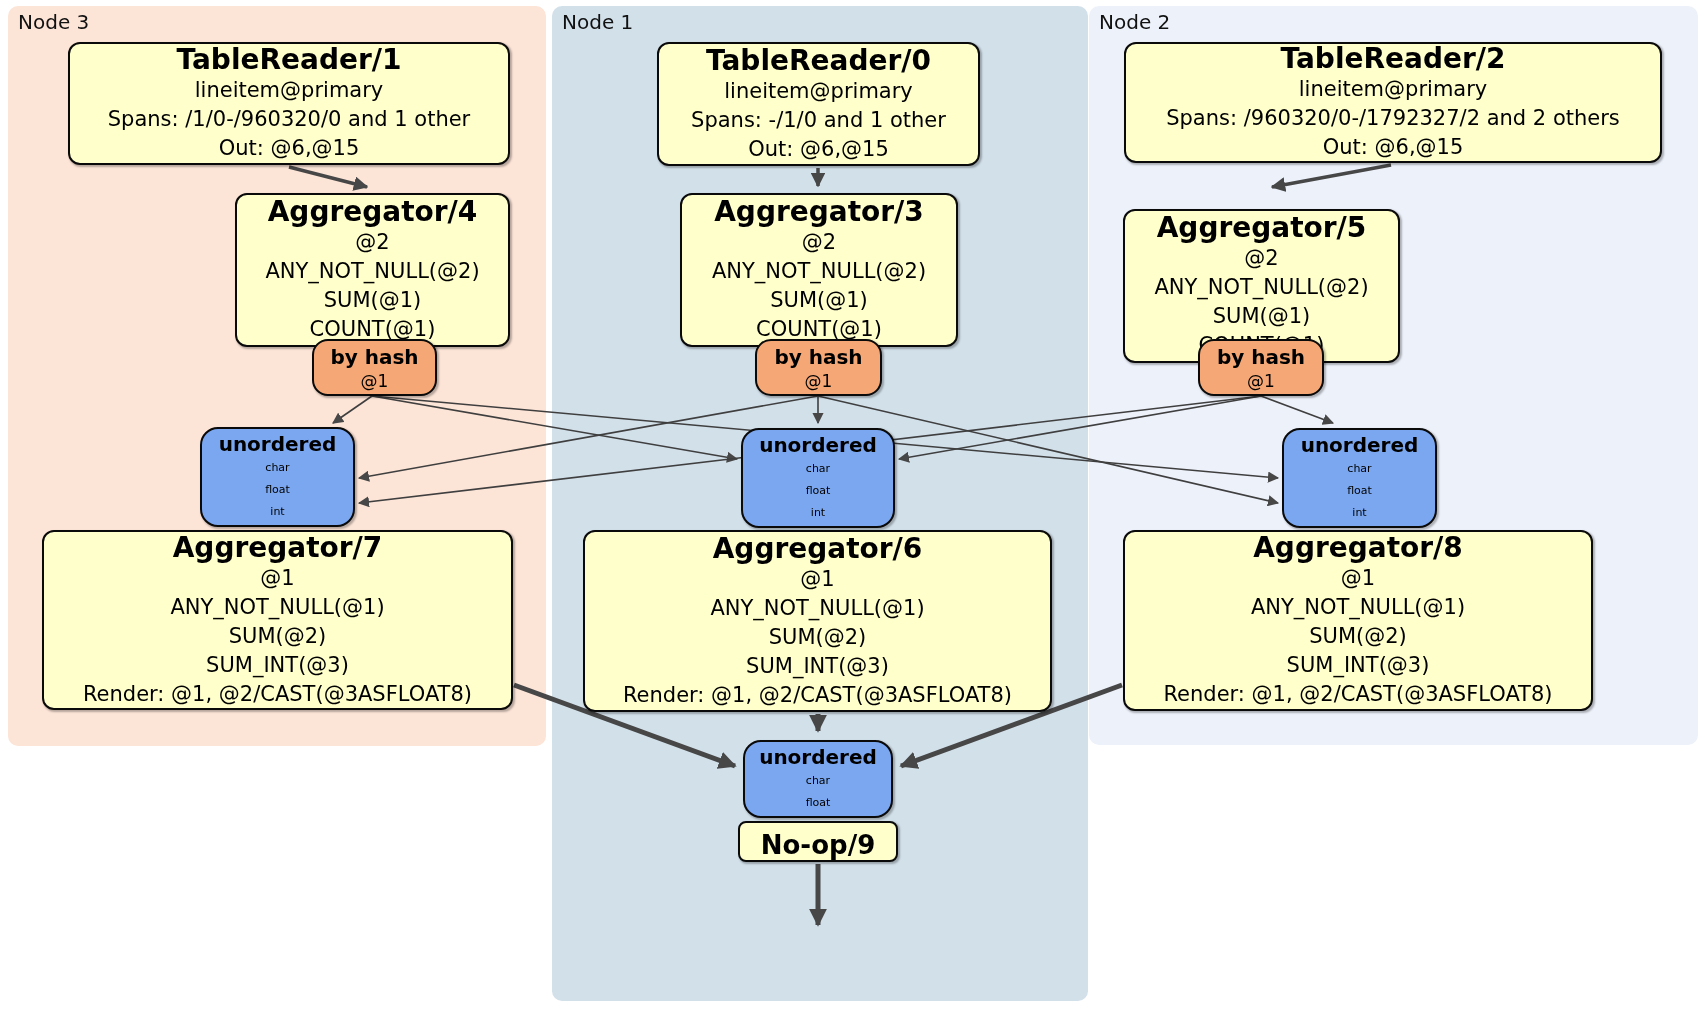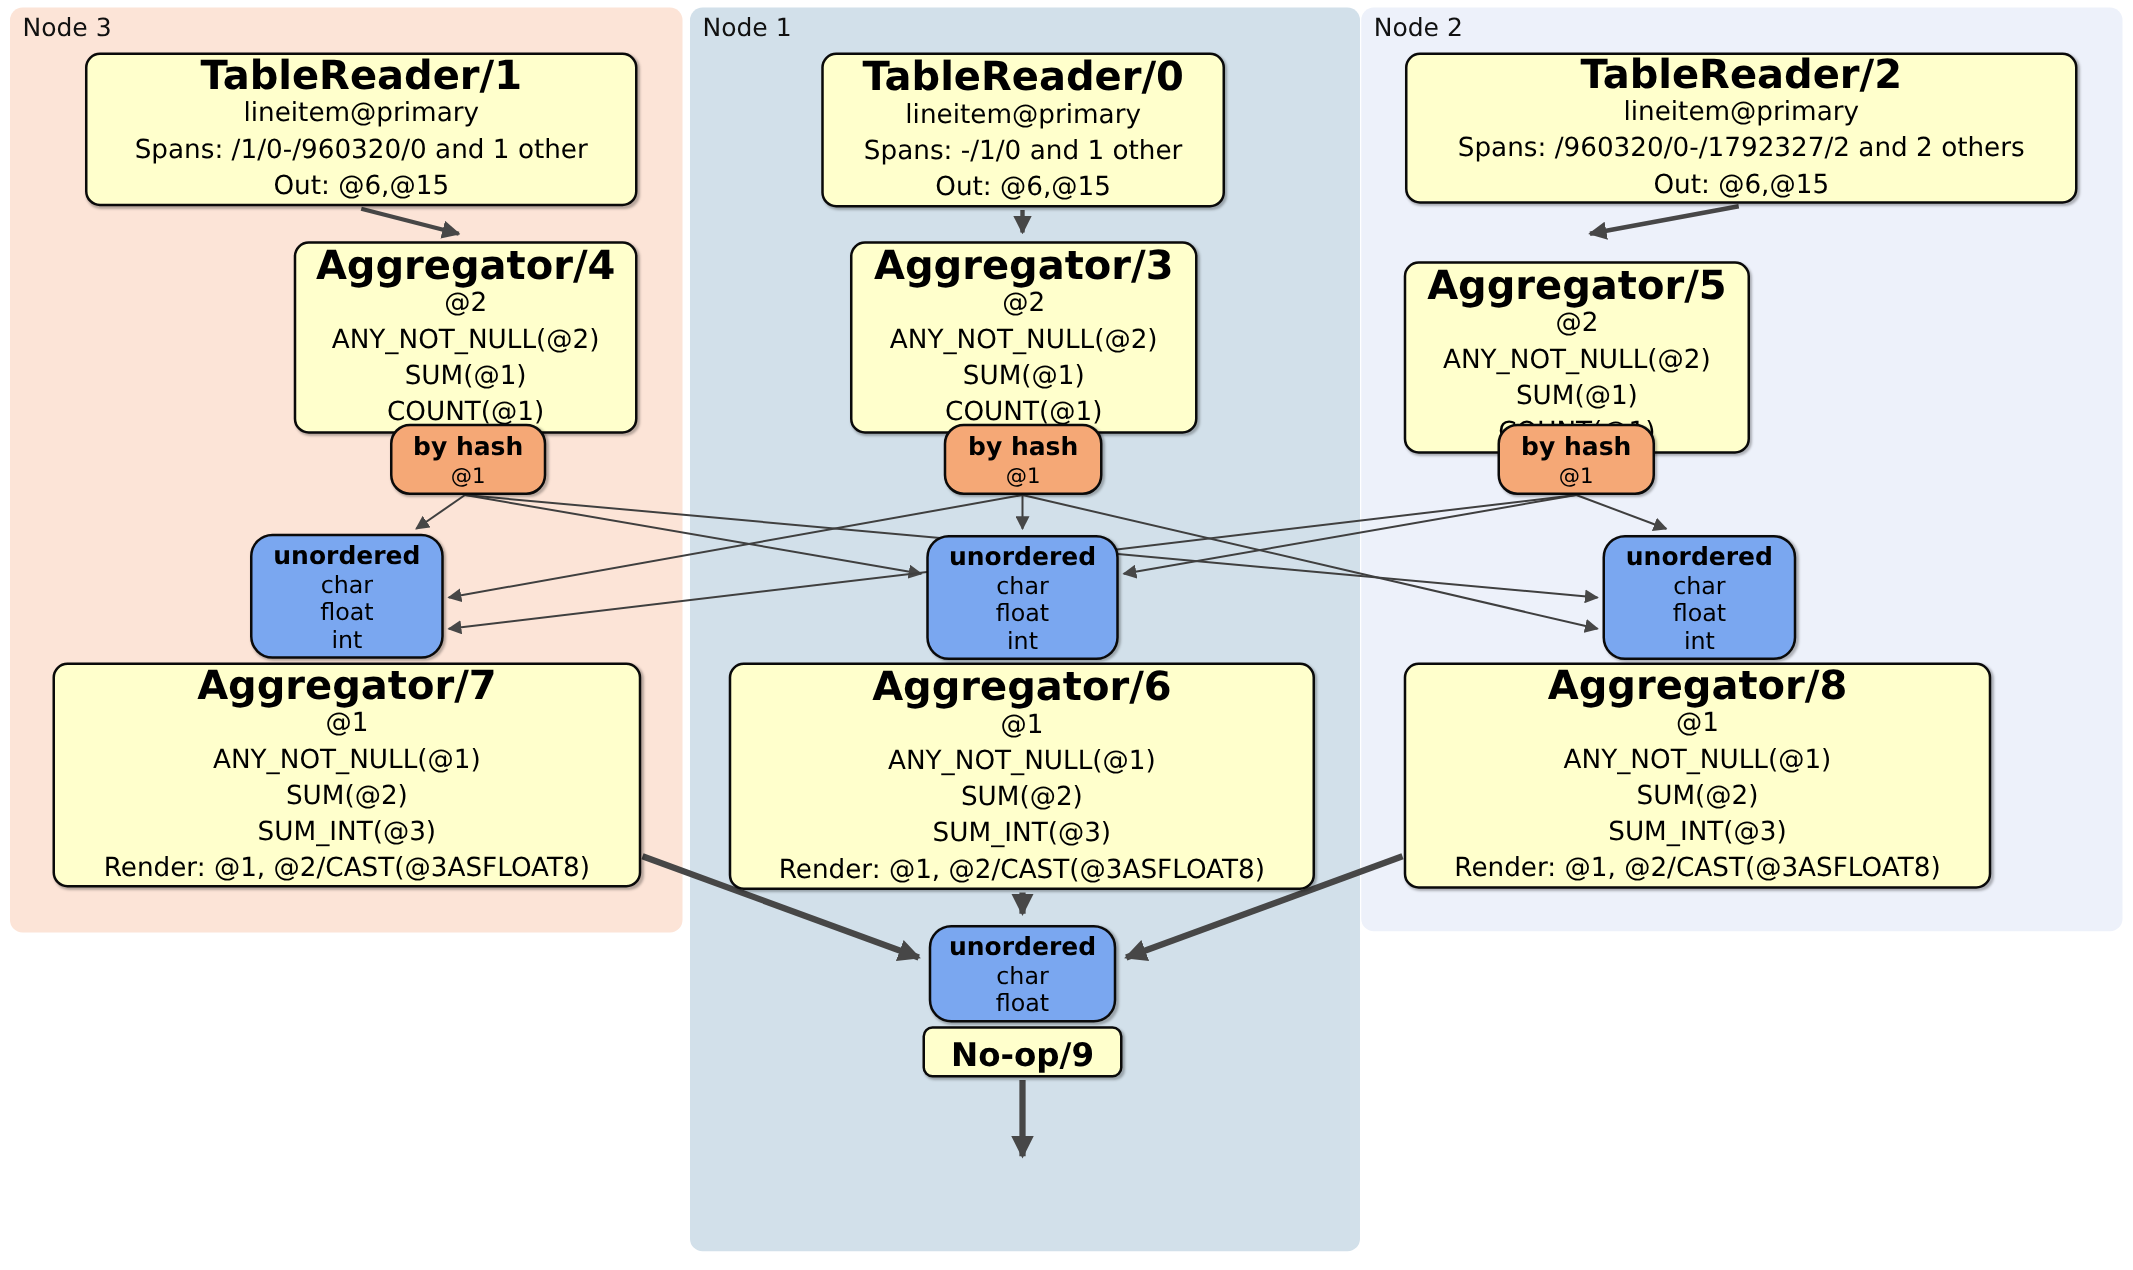--- a/index.html
+++ b/index.html
@@ -14,28 +14,28 @@
   .region-label{position:absolute;left:10px;top:4px;font-size:20px;color:#111;white-space:nowrap;}
   #region-node3{left:8px;top:6px;width:538px;height:740px;background:var(--node3-bg);}
   #region-node1{left:552px;top:6px;width:536px;height:995px;background:var(--node1-bg);}
   #region-node2{left:1089px;top:6px;width:609px;height:739px;background:var(--node2-bg);}
   svg.edges{position:absolute;left:0;top:0;z-index:1;}
   .box{position:absolute;box-sizing:border-box;border:2px solid var(--border);
        display:flex;flex-direction:column;justify-content:center;align-items:center;
        text-align:center;box-shadow:1.5px 1.5px 2px rgba(0,0,0,0.28);}
   .proc{background:var(--processor-bg);border-radius:12px;z-index:2;
         font-size:21px;line-height:29px;}
-  .proc .bt{font-size:32px;line-height:32px;font-weight:bold;}
+  .proc .bt{font-size:28px;line-height:32px;font-weight:bold;}
   .proc .bl{white-space:nowrap;}
   .router{background:var(--router-bg);border-radius:16px;z-index:3;}
   .router .rt{font-size:20px;line-height:26px;font-weight:bold;}
   .router .rd{font-size:17px;line-height:22px;}
   .sync{background:var(--sync-bg);border-radius:18px;z-index:3;}
   .sync .st{font-size:20px;line-height:26px;font-weight:bold;}
-  .sync .sl{font-size:19px;line-height:22px;}
+  .sync .sl{font-size:11px;line-height:22px;}
   .mini{background:var(--processor-bg);border-radius:8px;z-index:2;font-weight:bold;}
   #box-noop{font-size:26px;justify-content:flex-end;}
   #box-response{font-size:27px;}
 </style>
 </head>
 <body>
 
 <div class="canvas">
 
   <div class="region" id="region-node3">

